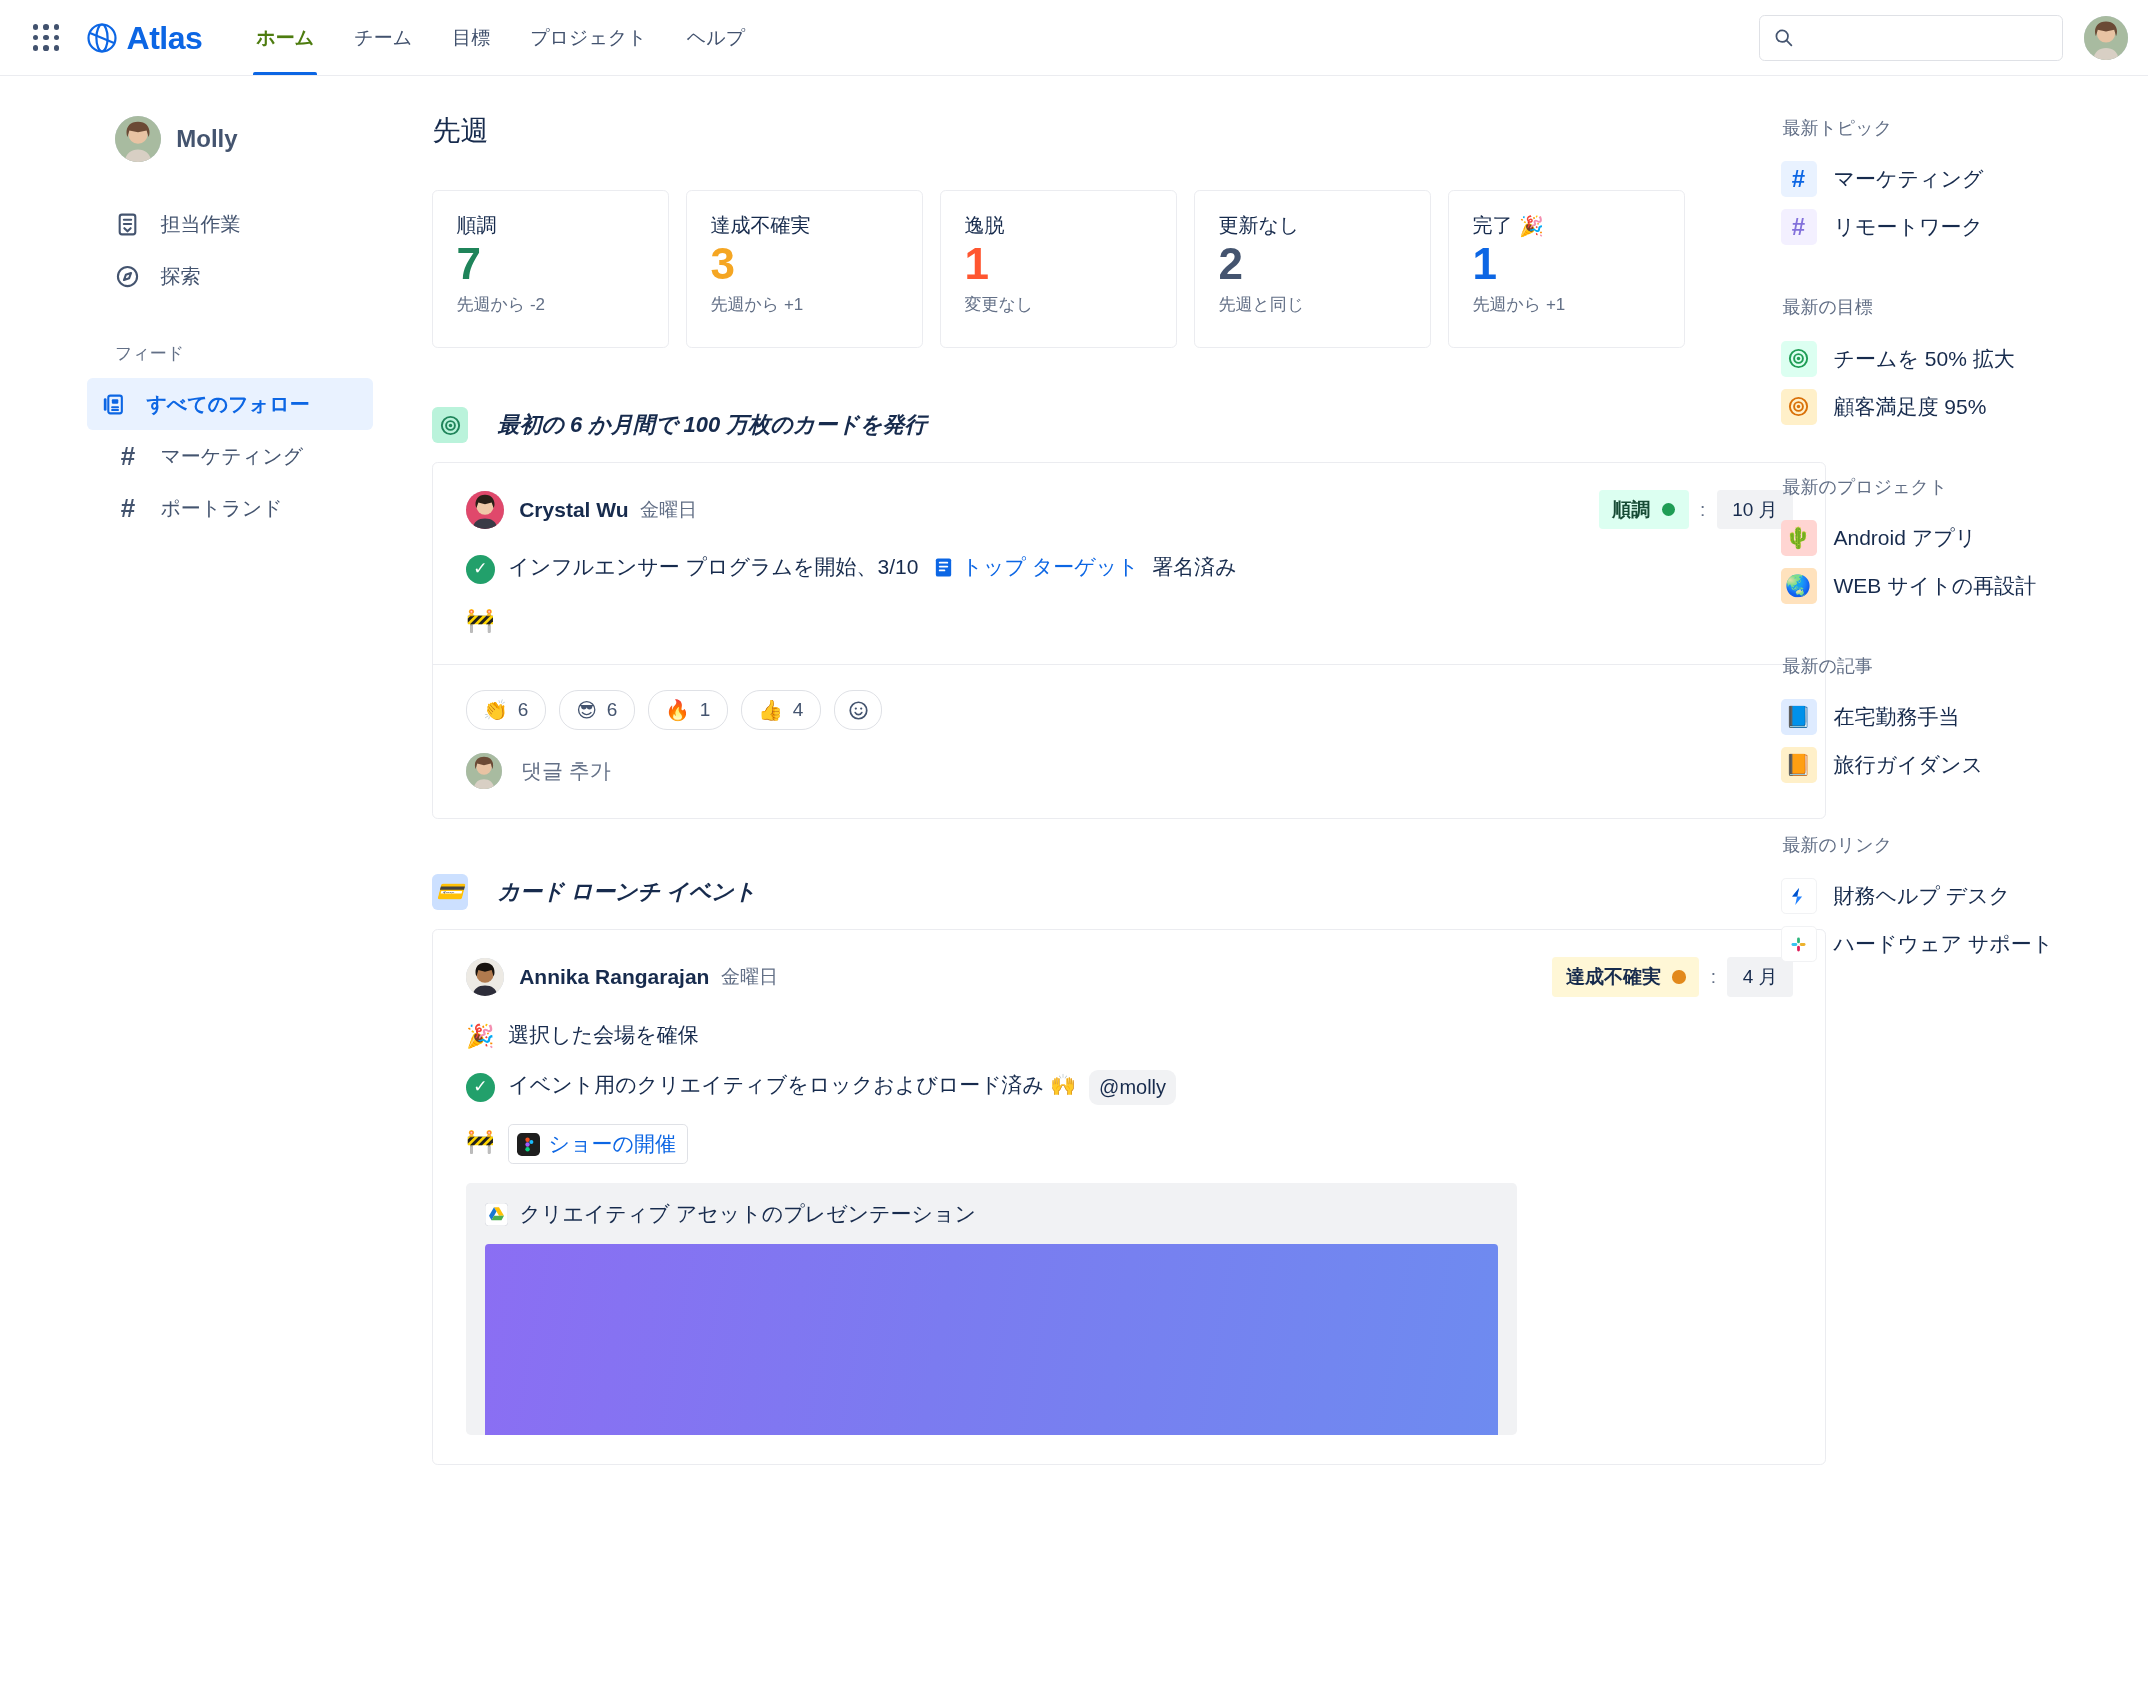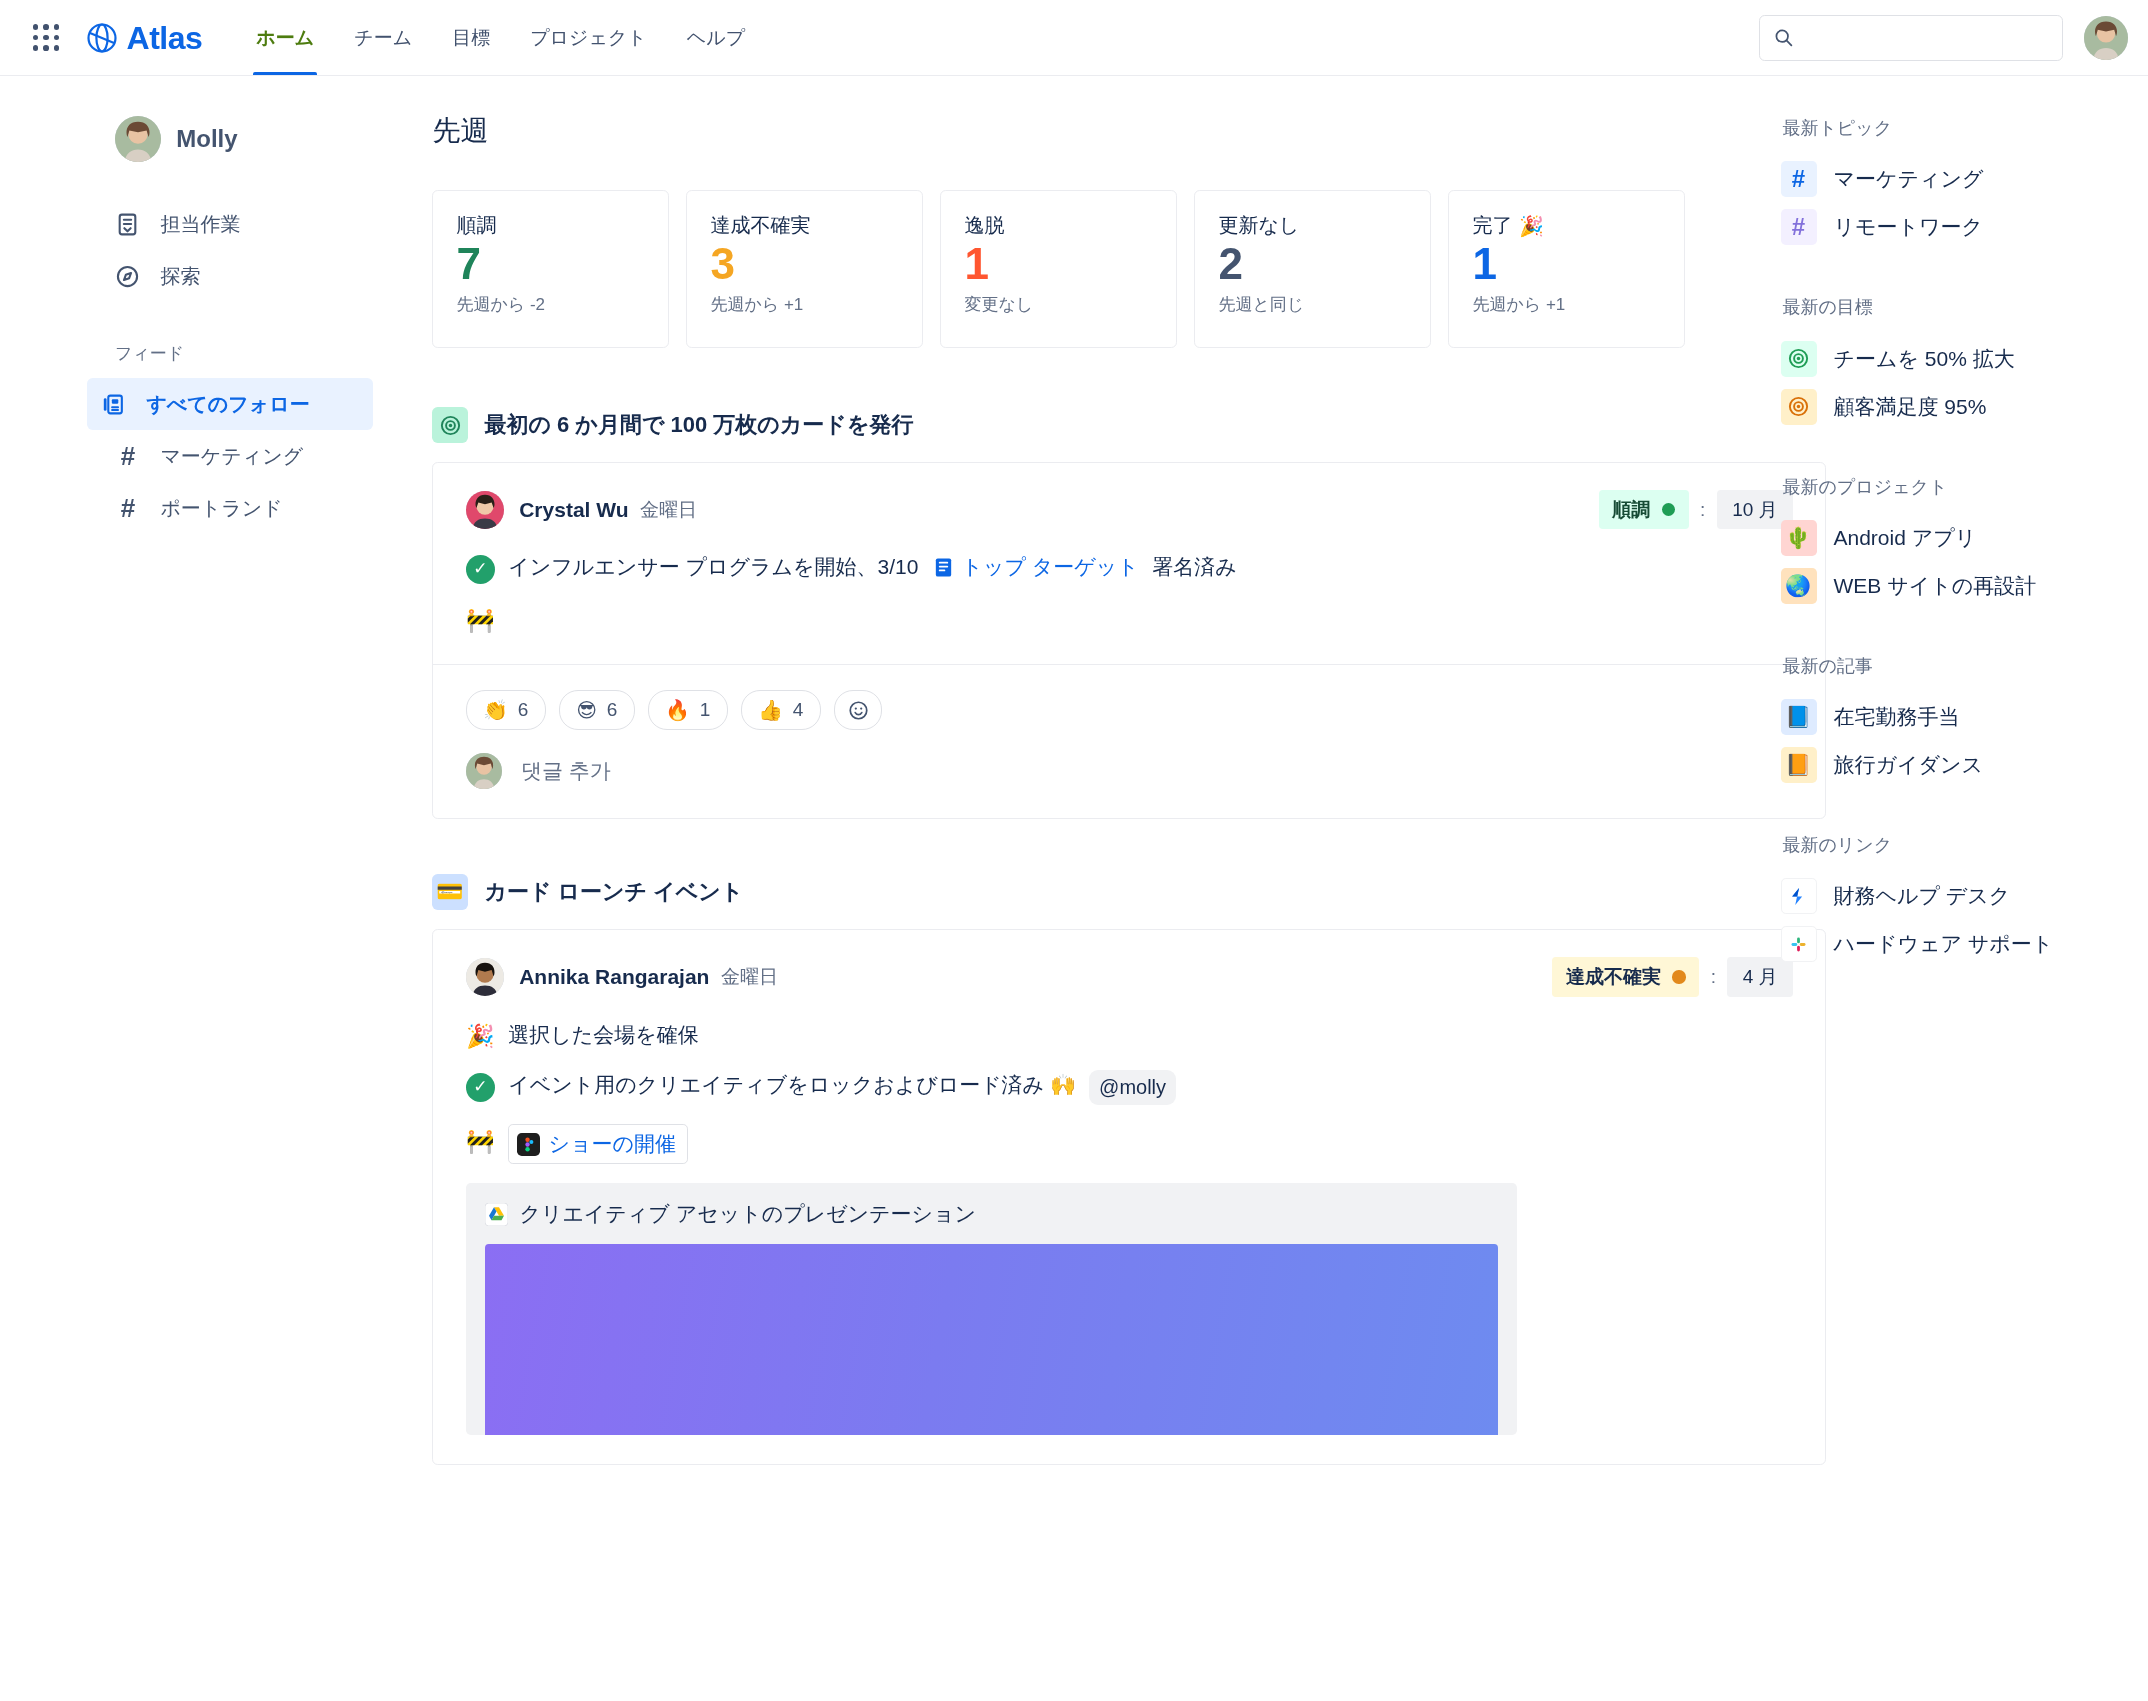--- a/index.html
+++ b/index.html
@@ -159,22 +159,23 @@
     font-size: 20px; color: #172B4D; margin-bottom: 1.9px;
     display: flex; align-items: center; gap: 6.7px;
   }
   .stat-value {
     font-size: 44px; font-weight: 700; line-height: 1.05;
     margin-bottom: 5.7px;
   }
   .stat-delta { font-size: 17px; color: #626F86; }
 
   .feed-heading {
-    display: flex; align-items: center; gap: 16px;
+    display: flex; align-items: center; gap: 29px;
     margin: 0 0 19px 13.4px;
+    font-style: italic;
   }
   .feed-emoji {
     width: 36px; height: 36px; border-radius: 5.7px;
     display: flex; align-items: center; justify-content: center;
     font-size: 22px; flex: none;
   }
   .feed-heading-text {
     font-size: 22px; font-weight: 600; color: #172B4D;
     cursor: pointer;
   }

